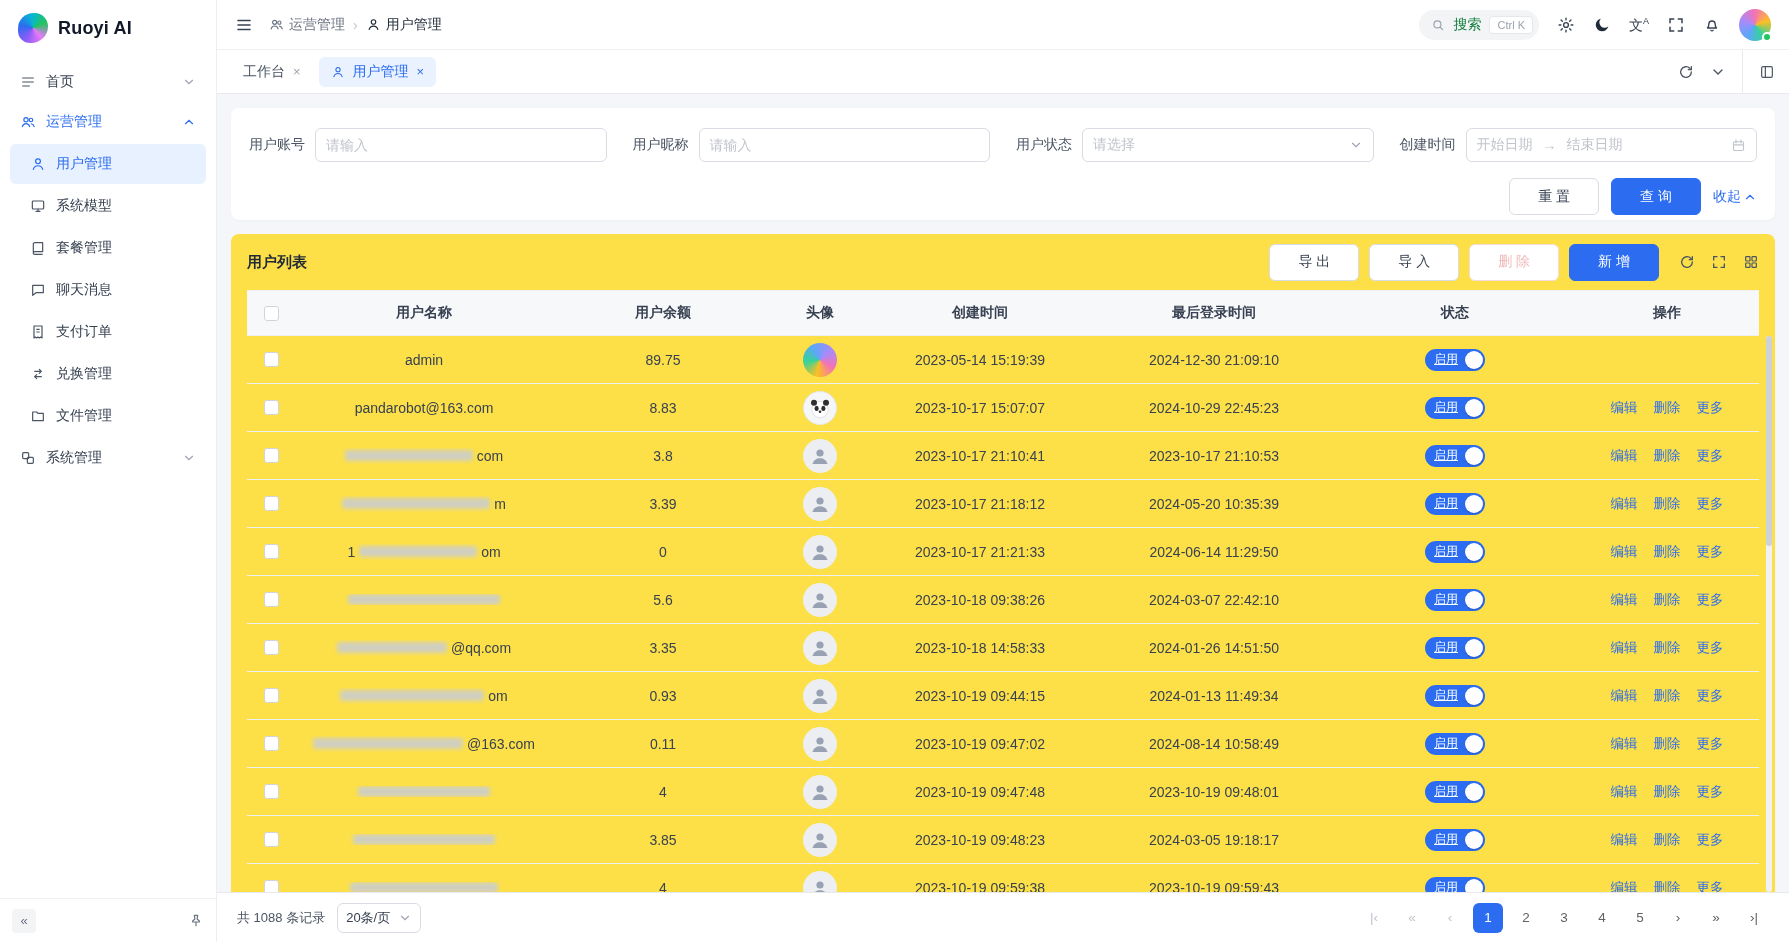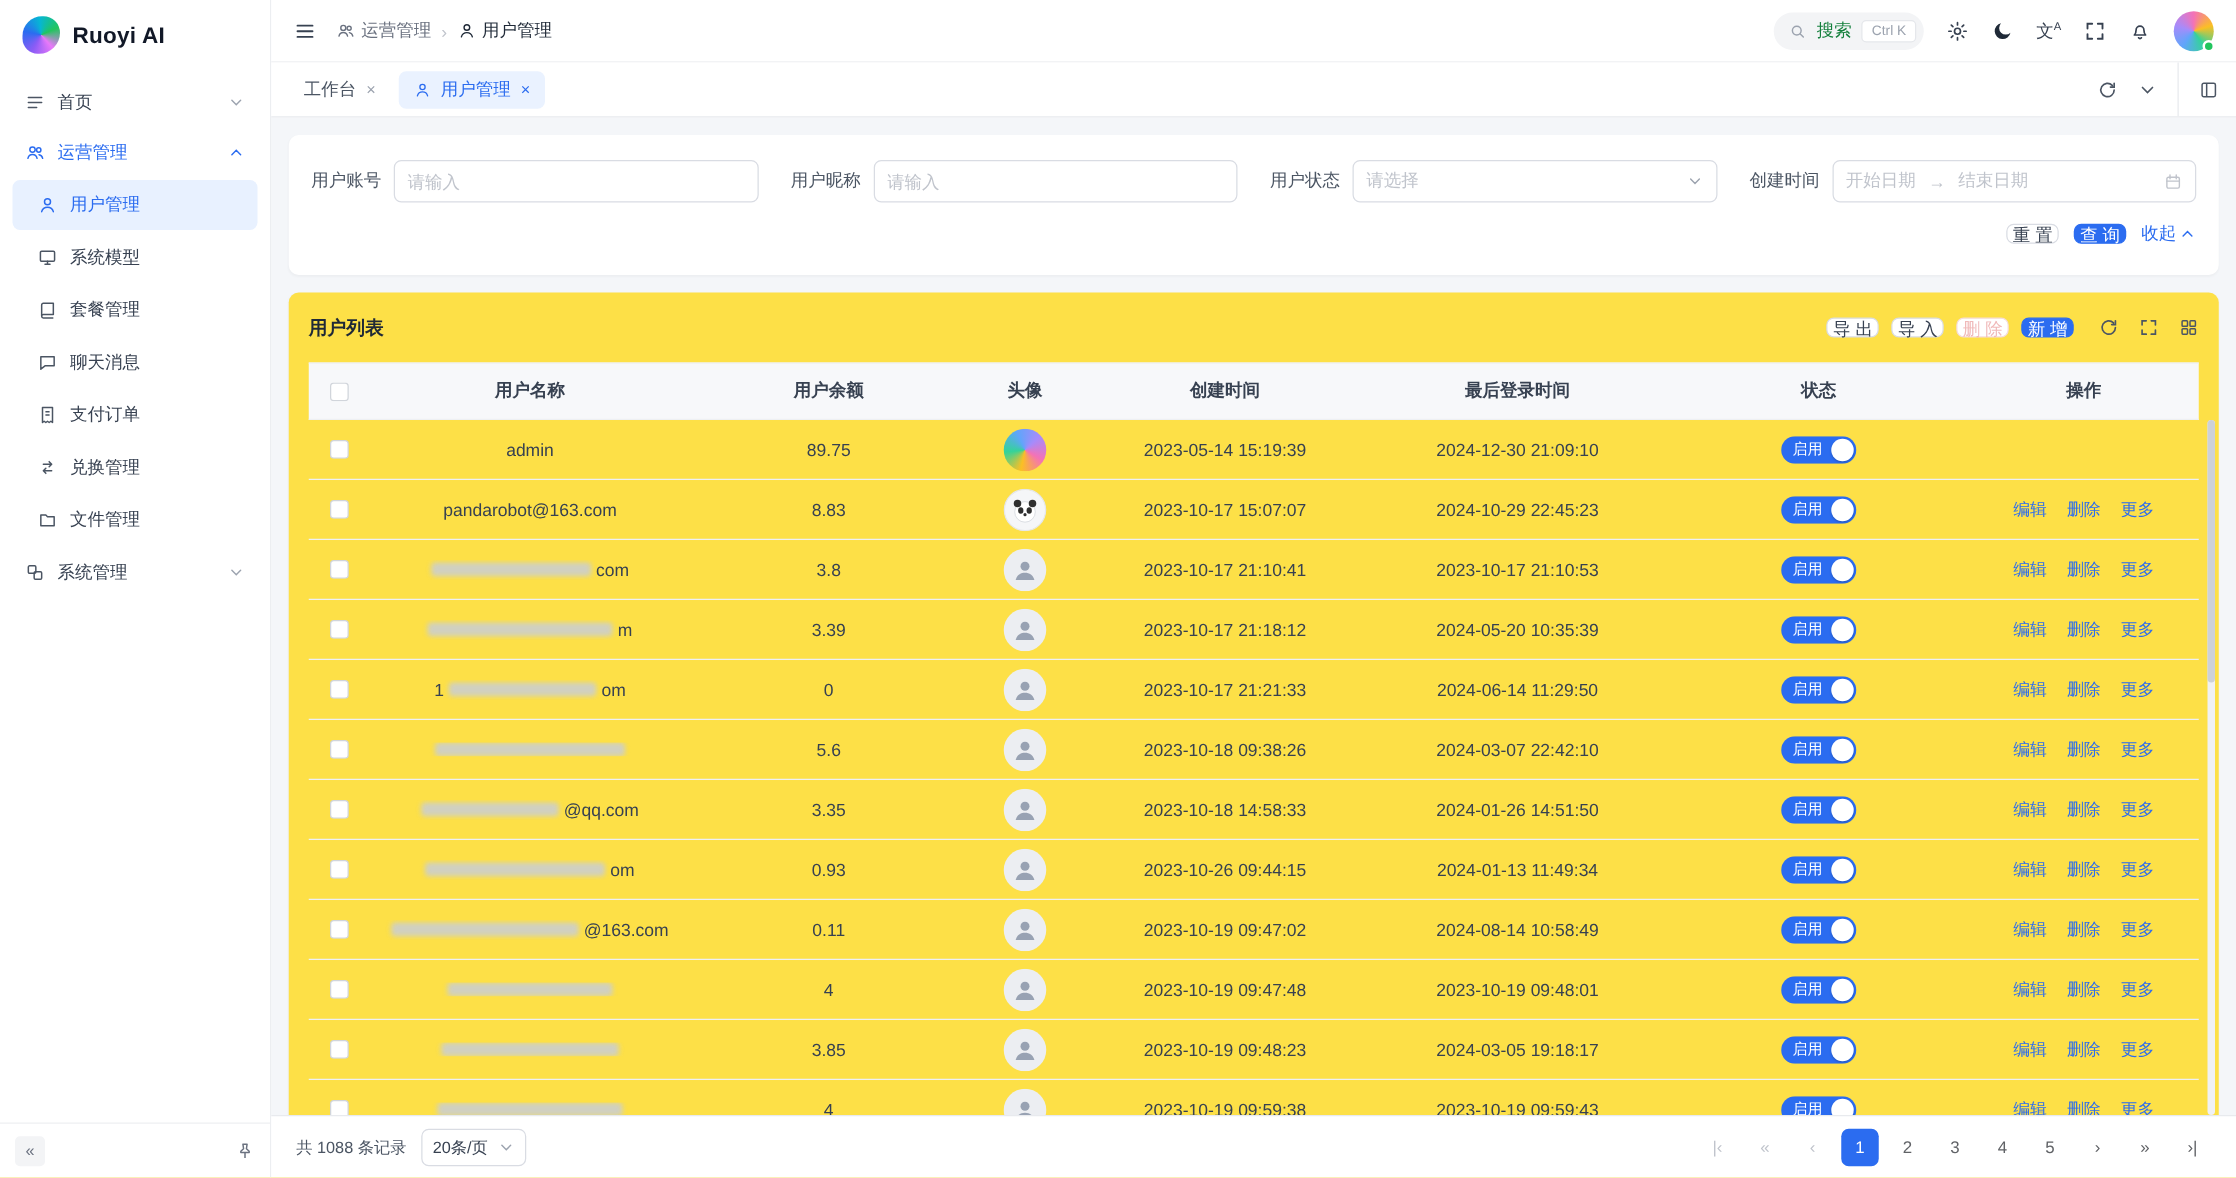--- a/index.html
+++ b/index.html
@@ -70,21 +70,21 @@
   .f-row { display:flex; gap:26px; }
   .f-group { flex:1; display:flex; align-items:center; gap:10px; min-width:0; }
   .f-label { color:#4b5563; white-space:nowrap; }
   .f-input { flex:1; height:34px; border:1px solid #d9dce3; border-radius:6px; padding:0 10px; font-size:14px; color:#374151; outline:none; min-width:0; font-family:inherit; }
   .f-input::placeholder { color:#c0c4cc; }
   .f-select, .f-dates { flex:1; height:34px; border:1px solid #d9dce3; border-radius:6px; padding:0 10px; display:flex; align-items:center; color:#c0c4cc; cursor:pointer; min-width:0; }
   .f-select .chev { margin-left:auto; }
   .f-dates { gap:10px; }
   .f-dates .cal { width:15px; height:15px; color:#c0c4cc; margin-left:auto; flex:0 0 auto; }
   .f-actions { display:flex; justify-content:flex-end; align-items:center; gap:12px; margin-top:16px; }
-  .btn { height:16px; padding:0 4px; border-radius:6px; border:1px solid #d9dce3; background:#fff; color:#374151; font-size:14px; cursor:pointer; font-family:inherit; }
+  .btn { height:37px; padding:0 28px; border-radius:6px; border:1px solid #d9dce3; background:#fff; color:#374151; font-size:14px; cursor:pointer; font-family:inherit; }
   .btn-primary { background:#2b6cf0; border-color:#2b6cf0; color:#fff; }
   .btn-danger-disabled { color:#f0b9b9; border-color:#f5dcdc; cursor:not-allowed; }
   .link-collapse { display:flex; align-items:center; gap:2px; color:#2b6cf0; font-size:14px; cursor:pointer;justify-content:space-between; }
   .link-collapse .chev { color:#2b6cf0; margin:0; }
 
   .table-card { margin-top:14px; background:#fde047; border-radius:8px 8px 0 0; height:658px; padding:0 16px; position:relative; overflow:hidden; box-shadow:0 1px 2px rgba(0,0,0,.03); }
   .list-head { height:56px; display:flex; align-items:center; }
   .list-title { font-size:15px; font-weight:600; color:#1f2937; }
   .list-toolbar { margin-left:auto; display:flex; align-items:center; gap:10px; }
   .icon-group { display:flex; align-items:center; gap:16px; margin-left:10px; }
@@ -94,21 +94,21 @@
   .thead { background:#f7f8fa; height:46px; font-weight:700; color:#374151; border-top:1px solid #eef0f3; border-bottom:1px solid #eef0f3; }
   .trow { height:48px; border-bottom:1px solid #eef0f3; color:#374151; }
   .td { display:flex; align-items:center; justify-content:center; gap:4px; overflow:hidden; white-space:nowrap; }
   .cb { width:15px; height:15px; border:1.5px solid #d1d5db; border-radius:3px; background:#fff; cursor:pointer; flex:0 0 auto; }
   .mask { display:inline-block; height:11px; border-radius:3px; background:#c8cdd6; filter:blur(2px); opacity:.85; }
   .avatar { width:34px; height:34px; border-radius:50%; display:flex; align-items:center; justify-content:center; overflow:hidden; }
   .av-colorful { background:conic-gradient(from 120deg,#f472b6,#fbbf24,#34d399,#60a5fa,#a78bfa,#f472b6); }
   .av-panda { background:#f5f6f8; border:1px solid #e5e7eb; }
   .av-default { background:#eceef2; color:#98a2b3; }
   .avatar svg { width:24px; height:24px; }
-  .toggle { width:60px; height:22px; border-radius:11px; background:#2b6cf0; color:#fff; font-size:12px; display:flex; align-items:center; padding-left:9px; position:relative; cursor:pointer; }
+  .toggle { width:60px; height:22px; border-radius:11px; background:#2b6cf0; color:#fff; font-size:12px; display:flex; align-items:center; padding-left:9px; position:relative; cursor:pointer;text-decoration:underline; }
   .toggle .knob { position:absolute; right:2px; top:2px; width:18px; height:18px; border-radius:50%; background:#fff; box-shadow:0 1px 2px rgba(0,0,0,.2); }
   .ops a { color:#2b6cf0; margin:0 6px; font-size:13.5px; }
   .vscroll { position:absolute; right:3px; top:102px; width:6px; height:556px; background:#f0f1f4; border-radius:3px; }
   .vscroll .thumb { width:6px; height:210px; background:#cdd1d8; border-radius:3px; }
 
   
   .footbar { height:50px; background:#fff; border-top:1px solid #e8eaee; display:flex; align-items:center; padding:0 20px; flex:0 0 auto; }
   .foot-left { display:flex; align-items:center; gap:12px; font-size:13px; color:#4b5563; }
   .psize { height:30px; border:1px solid #d9dce3; border-radius:6px; padding:0 8px; display:flex; align-items:center; gap:8px; font-size:13px; color:#374151; cursor:pointer; }
   .psize .chev { margin:0; }
@@ -668,21 +668,21 @@
               </div>
               <div class="td">0.93</div>
               <div class="td">
                 <span class="avatar av-default">
                   <svg viewBox="0 0 24 24" fill="currentColor">
                     <circle cx="12" cy="9" r="3.6"></circle>
                     <path d="M4.5 20c1-4 4-5.8 7.5-5.8s6.5 1.8 7.5 5.8Z"></path>
                   </svg>
                 </span>
               </div>
-              <div class="td">2023-10-26 09:44:15</div>
+              <div class="td">2023-10-19 09:44:15</div>
               <div class="td">2024-01-13 11:49:34</div>
               <div class="td">
                 <span class="toggle">
                   <span>启用</span>
                   <span class="knob"></span>
                 </span>
               </div>
               <div class="td ops">
                 <a href="#">编辑</a>
                 <a href="#">删除</a>

